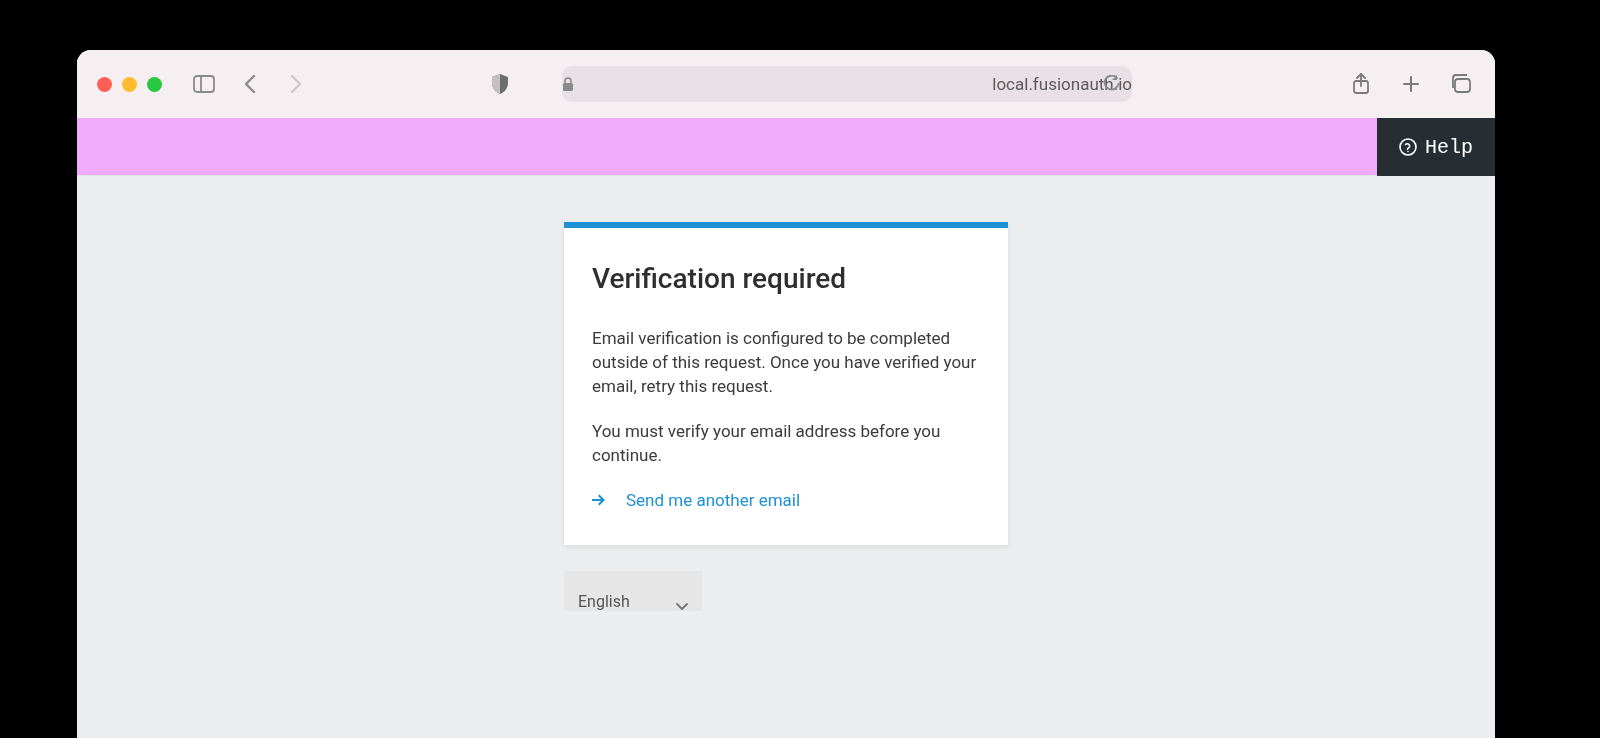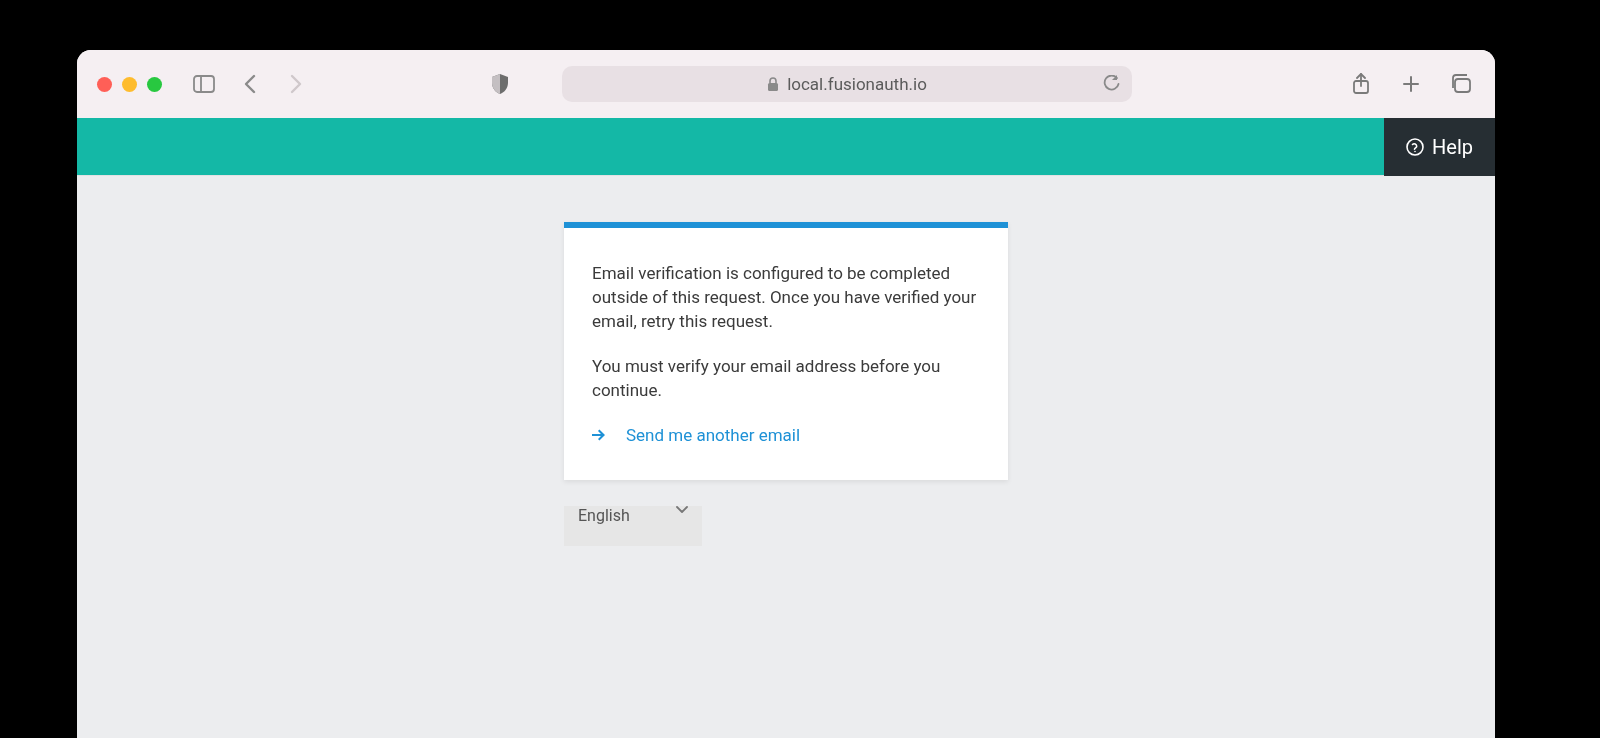--- a/index.html
+++ b/index.html
@@ -42,43 +42,44 @@
     }
     .chrome-btn.disabled { color: #c9c3c6; }
     .address-bar {
       flex: 0 0 570px;
       margin-left: 30px;
       height: 36px;
       background: #e8e0e4;
       border-radius: 10px;
       display: flex;
       align-items: center;
-      justify-content: center;
+      justify-content: space-between;
       gap: 8px;
       color: #5b5b5b;
       font-size: 17px;
       position: relative;
     }
     .address-bar .reload {
       position: absolute;
       right: 12px;
       color: #7a7a7a;
     }
     .chrome-right { margin-left: auto; display: flex; gap: 22px; }
     
     .page {
       background: #ecedef;
       height: calc(100% - 68px);
       position: relative;
     }
     .top-bar {
-      background: #14b8a6;
+      background: #f0abfc;
       height: 58px;
       border-bottom: 1px solid #e1e1e3;
       position: relative;
+      font-family: Liberation Mono, monospace;
     }
     .help-button {
       position: absolute;
       top: 0; right: 0;
       height: 58px;
       background: #262e33;
       color: #fff;
       display: flex;
       align-items: center;
       padding: 0 22px;
@@ -125,21 +126,21 @@
     }
     .lang-select {
       margin-top: 26px;
       width: 138px;
       align-self: flex-start;
       margin-left: calc(50% - 222px);
       height: 40px;
       background: #e6e6e6;
       border: none;
       display: flex;
-      align-items: flex-start;
+      align-items: flex-end;
       justify-content: space-between;
       padding: 0 14px;
       color: #555;
       font-size: 16px;
       cursor: pointer;
     }
     svg { display: block; }
   </style>
 </head>
 <body>
@@ -221,20 +222,21 @@
             <path d="M6.5 6.5 a2.5 2.5 0 0 1 4.2 1.8 c0 1.5 -2.2 1.7 -2.2 3" stroke-linecap="round"></path>
             <circle cx="9" cy="13.5" r="0.8" fill="#fff" stroke="none"></circle>
           </svg>
         </span>
         <span>Help</span>
       </div>
     </div>
 
     <div class="content-area">
       <div class="card">
+        <h1>Verification required</h1>
         <p>Email verification is configured to be completed outside of this request. Once you have verified your email, retry this request.</p>
         <p>You must verify your email address before you continue.</p>
         <a class="resend-link">
           <span class="arrow">
             <svg width="14" height="14" viewBox="0 0 14 14" fill="#1e91d6">
               <path d="M0 6 h9 l-3 -3 l1.4 -1.4 L13 7 l-5.6 5.4 L6 11 l3 -3 H0 Z"></path>
             </svg>
           </span>
           <span>Send me another email</span>
         </a>

